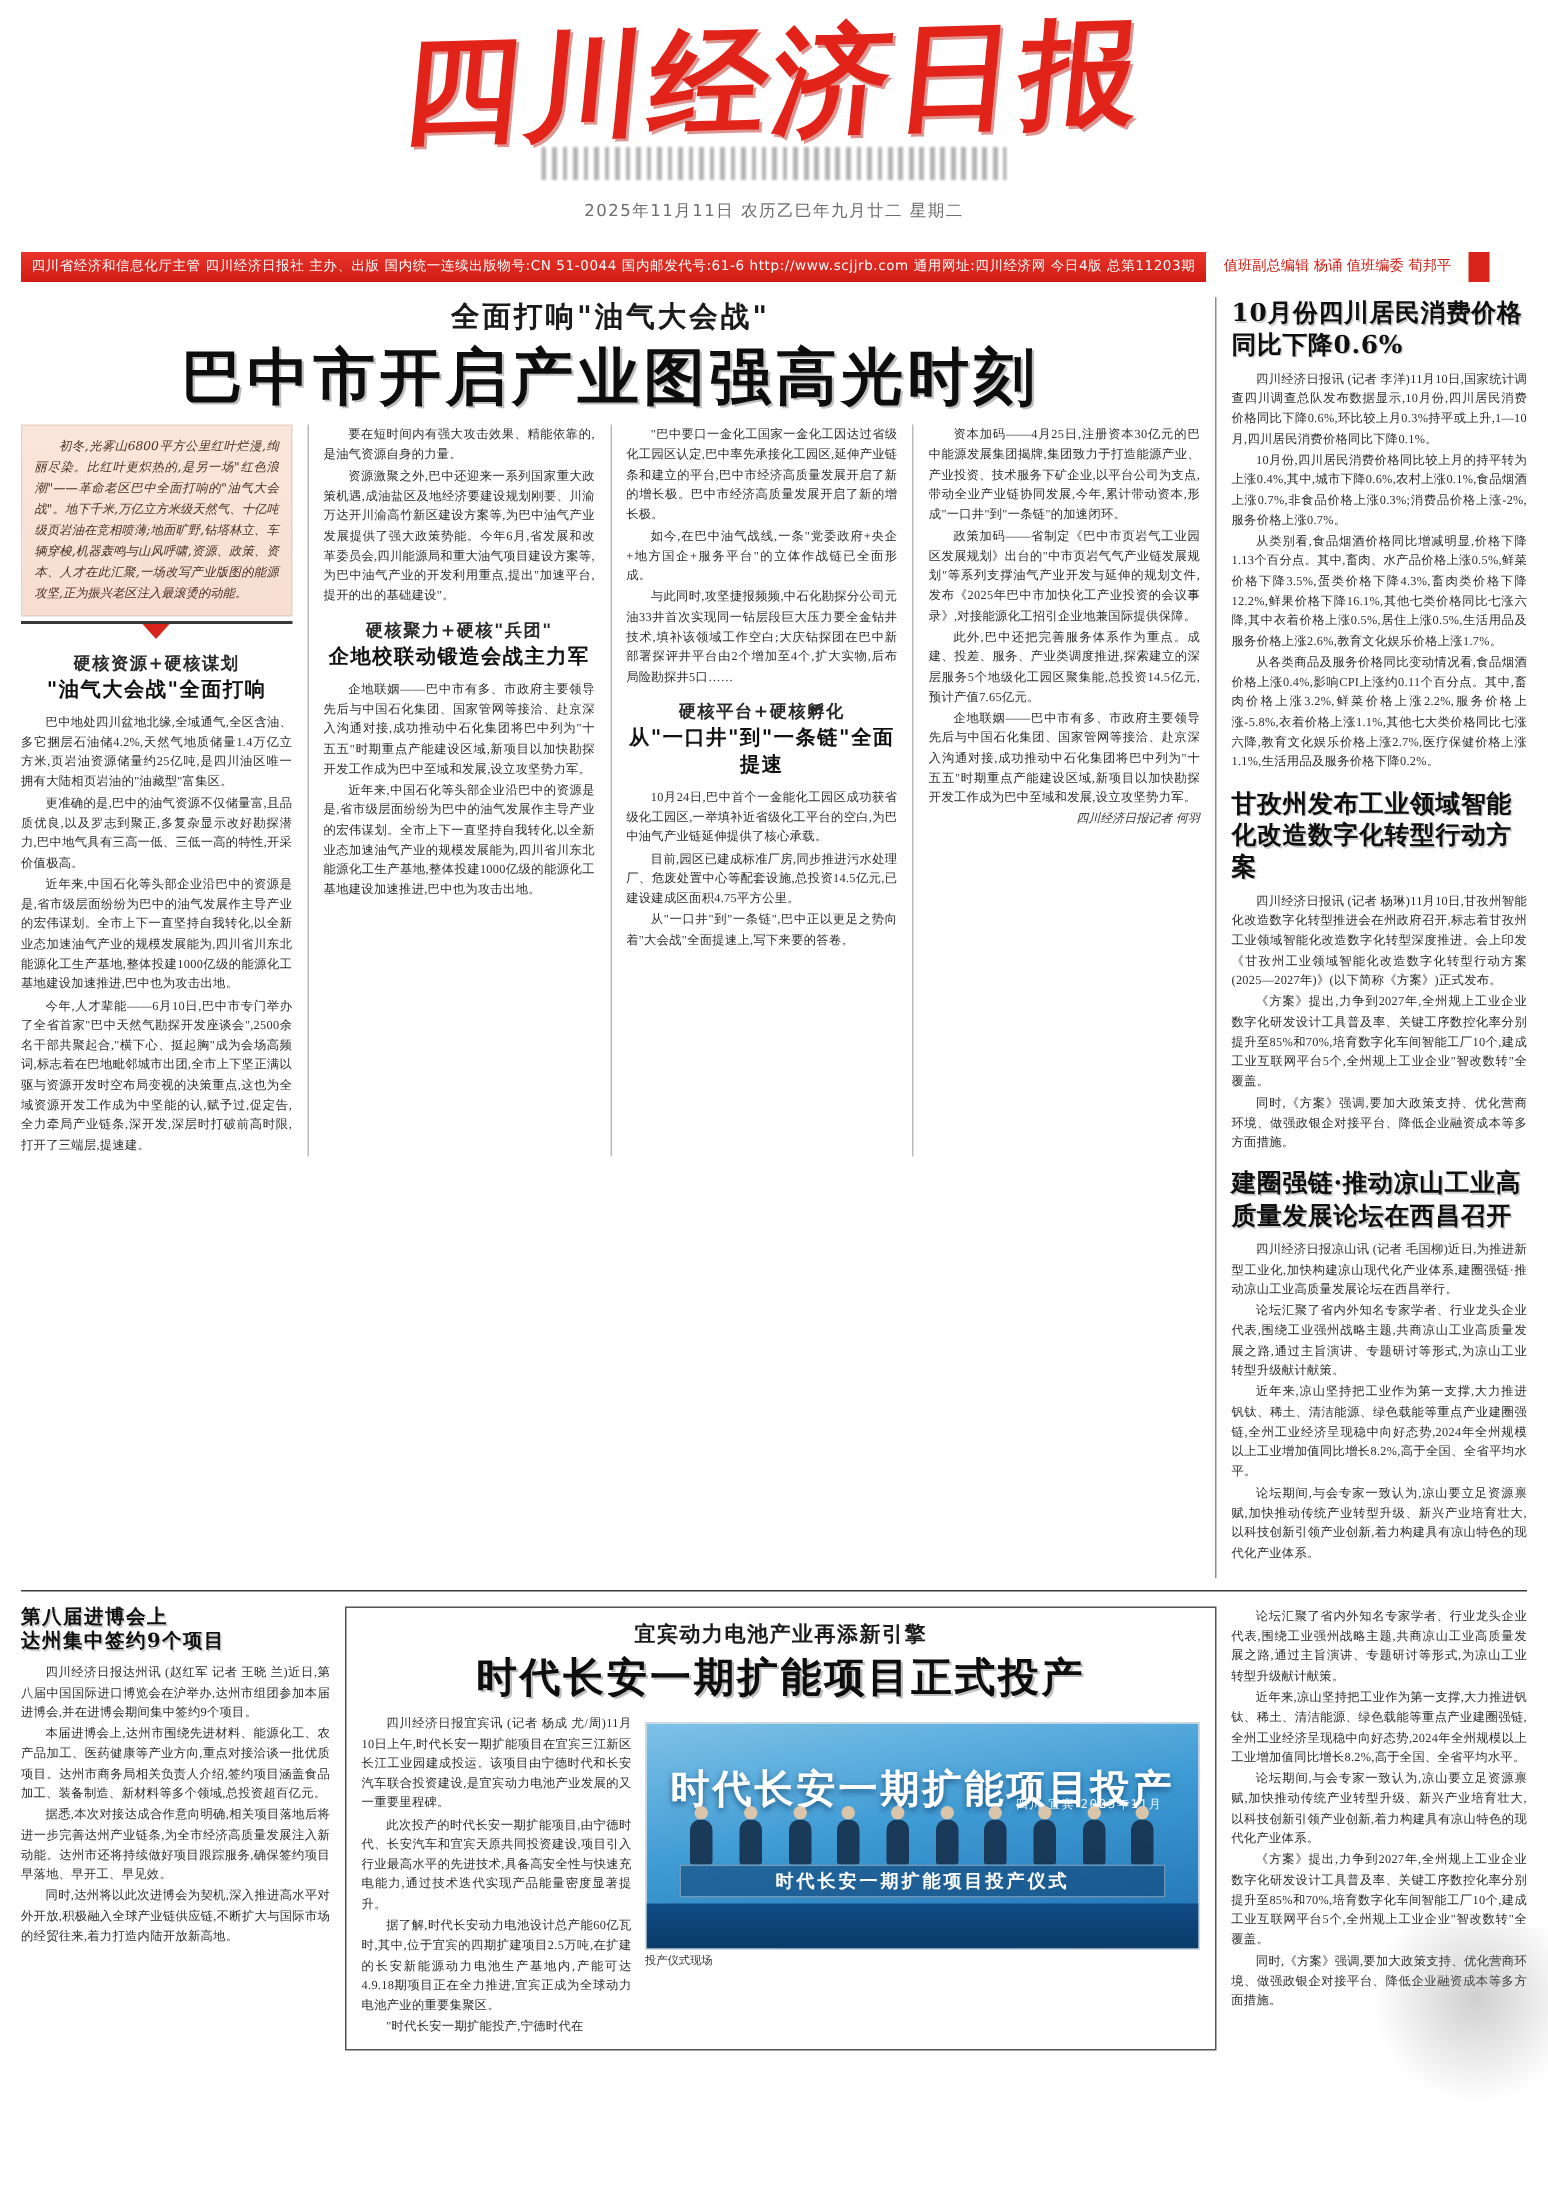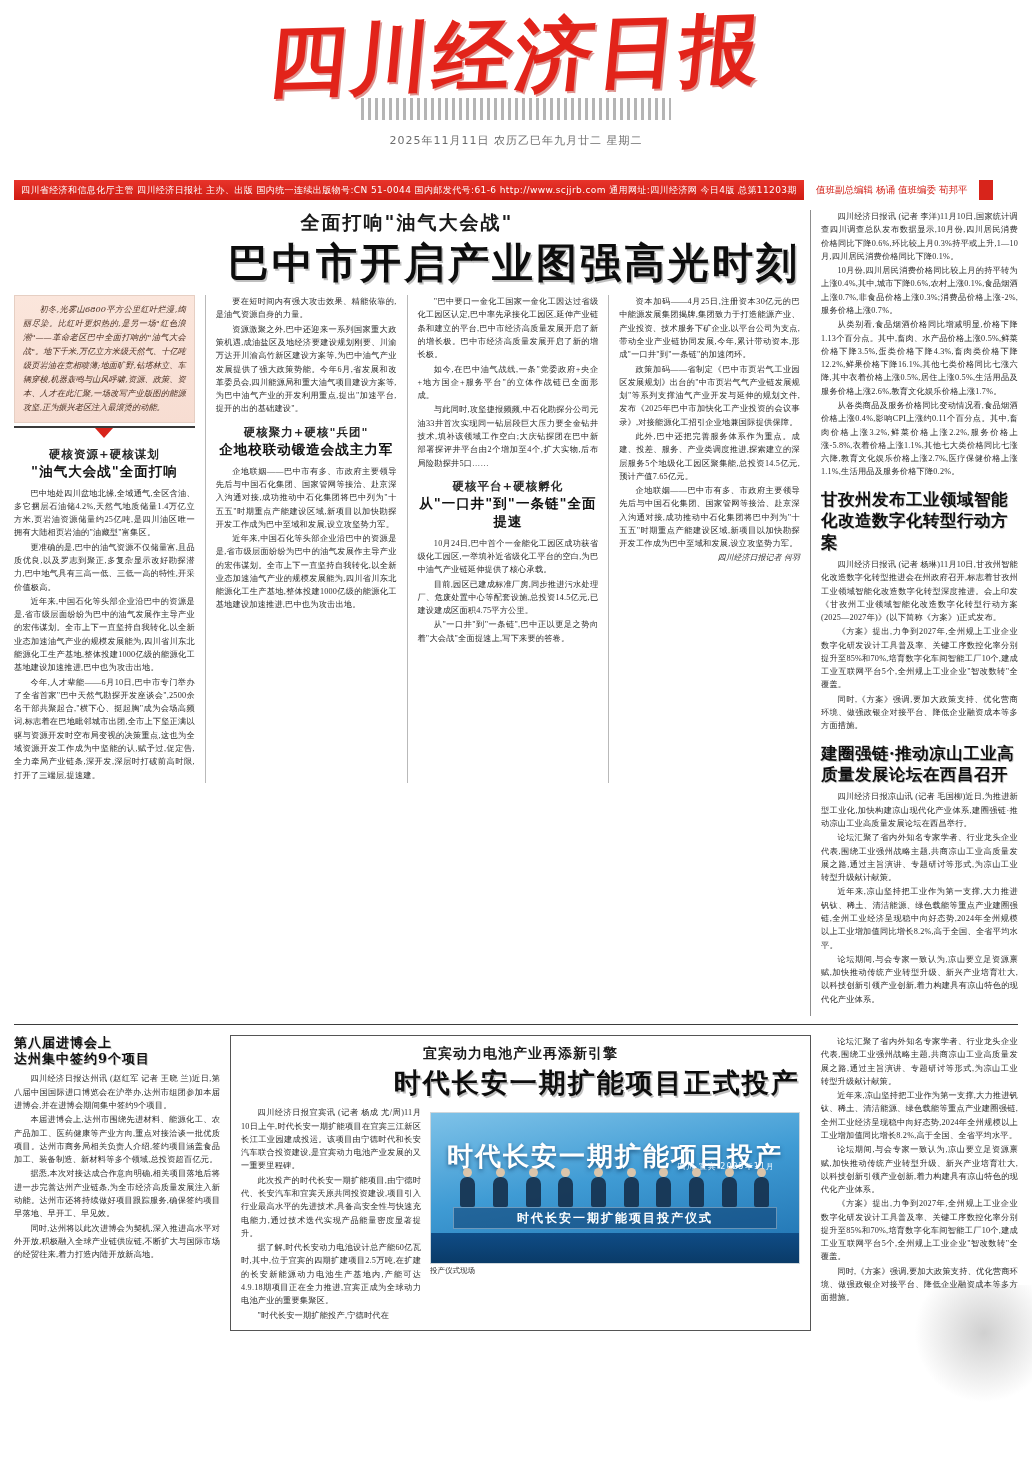--- a/index.html
+++ b/index.html
@@ -31,21 +31,21 @@
     filter: blur(0.6px);
   }
   .issue-date {
     text-align:center; font-size:11px; color:#6d6d6d; letter-spacing:1px;
     margin-top:13px; filter: blur(.3px);
   }
 
   
   .infobar {
     display:flex; align-items:stretch; gap:4px; height:20px;
-    margin: 12px 0 10px 0;
+    margin: 0 0 10px 0;
   }
   .infobar .redblock {
     background: linear-gradient(180deg,#e8342b,#cf1b12);
     color:#fff; font-size:9px; line-height:20px; letter-spacing:.4px;
     padding: 0 7px; white-space:nowrap; overflow:hidden;
   }
   .infobar .ib-main { flex: 0 1 auto; }
   .infobar .ib-duty {
     color:#d11a10; font-size:9.5px; line-height:20px; padding:0 8px;
     white-space:nowrap; font-weight:normal;
@@ -54,21 +54,21 @@
 
   
   .rule { border-top:1px solid #3b3b3b; }
   .cn { font-family:"DejaVu Serif","Liberation Serif",serif; }
 
   .kicker {
     text-align:center; font-size:19px; font-weight:bold; letter-spacing:2px;
     color:#1b1b1b; margin-bottom:4px;
   }
   .headline {
-    text-align:right; font-weight:900; letter-spacing:3px; color:#0d0d0d;
+    text-align:center; font-weight:900; letter-spacing:3px; color:#0d0d0d;
     font-family:"DejaVu Serif","Liberation Serif",serif;
     text-shadow: 1.5px 1.5px 0 rgba(0,0,0,.25);
   }
   .h-main { font-size:41px; line-height:1.15; }
   .h-box  { font-size:27px; line-height:1.2; letter-spacing:2px; }
 
   .subhead {
     text-align:center; margin:9px 0 6px 0;
   }
   .subhead .s1 { font-size:11.5px; font-weight:bold; letter-spacing:1px; color:#2a2a2a; }
@@ -259,20 +259,21 @@
           </div>
           <div class="byline">四川经济日报记者 何羽</div>
         </div>
       </div>
     </div>
 
     <div class="divider-v"></div>
 
     <div class="top-right">
       <div class="r-sec">
+        <div class="r-title cn">10月份四川居民消费价格同比下降0.6%</div>
         <div class="body">
           <p>四川经济日报讯 (记者 李洋)11月10日,国家统计调查四川调查总队发布数据显示,10月份,四川居民消费价格同比下降0.6%,环比较上月0.3%持平或上升,1—10月,四川居民消费价格同比下降0.1%。</p>
           <p>10月份,四川居民消费价格同比较上月的持平转为上涨0.4%,其中,城市下降0.6%,农村上涨0.1%,食品烟酒上涨0.7%,非食品价格上涨0.3%;消费品价格上涨-2%,服务价格上涨0.7%。</p>
           <p>从类别看,食品烟酒价格同比增减明显,价格下降1.13个百分点。其中,畜肉、水产品价格上涨0.5%,鲜菜价格下降3.5%,蛋类价格下降4.3%,畜肉类价格下降12.2%,鲜果价格下降16.1%,其他七类价格同比七涨六降,其中衣着价格上涨0.5%,居住上涨0.5%,生活用品及服务价格上涨2.6%,教育文化娱乐价格上涨1.7%。</p>
           <p>从各类商品及服务价格同比变动情况看,食品烟酒价格上涨0.4%,影响CPI上涨约0.11个百分点。其中,畜肉价格上涨3.2%,鲜菜价格上涨2.2%,服务价格上涨-5.8%,衣着价格上涨1.1%,其他七大类价格同比七涨六降,教育文化娱乐价格上涨2.7%,医疗保健价格上涨1.1%,生活用品及服务价格下降0.2%。</p>
         </div>
       </div>
 
       <div class="r-sec">
         <div class="r-title cn">甘孜州发布工业领域智能化改造数字化转型行动方案</div>

